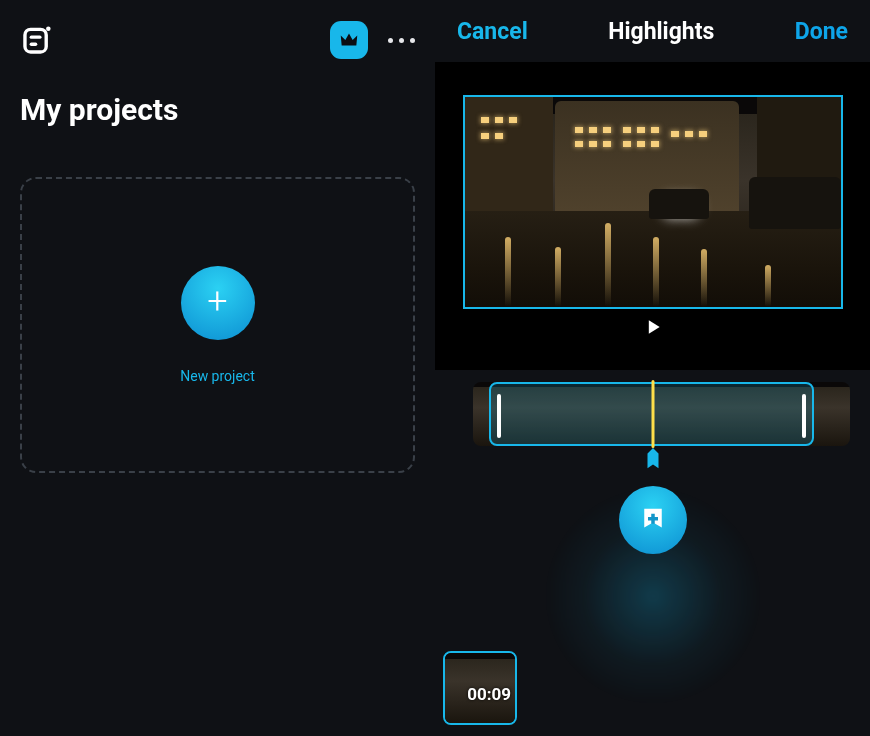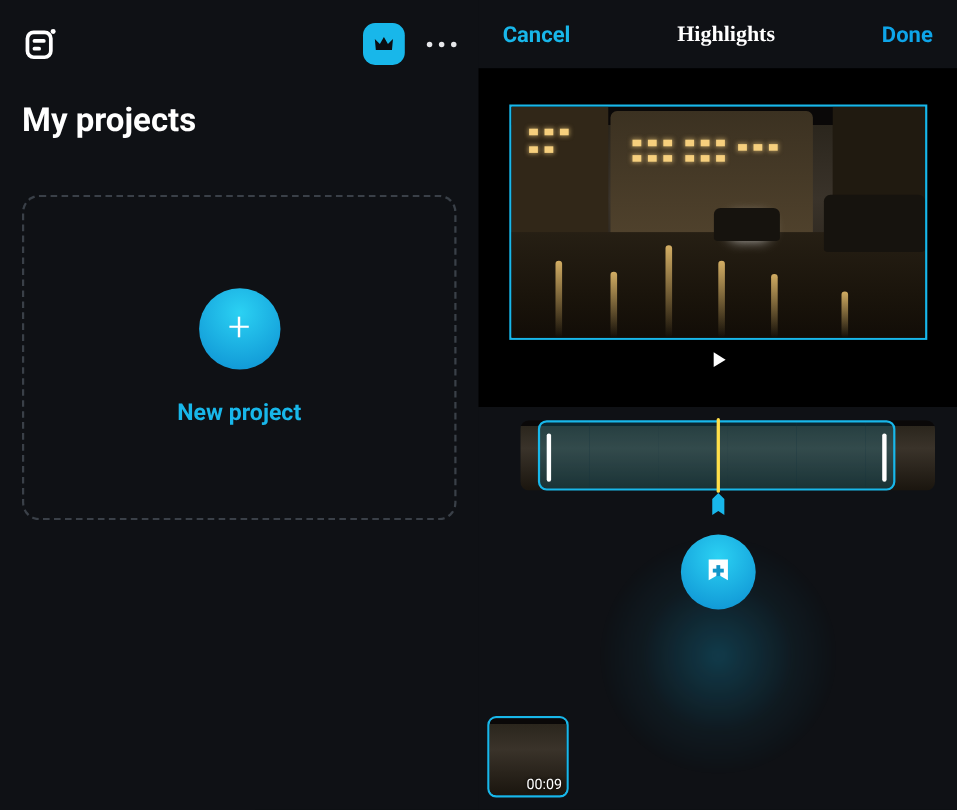--- a/index.html
+++ b/index.html
@@ -11,28 +11,28 @@
 .logo-icon { width: 34px; height: 34px; color: #fff; }
 .top-right-group { display: flex; align-items: center; gap: 20px; }
 .crown-btn { width: 38px; height: 38px; border-radius: 11px; background: #18b7ea; display: flex; align-items: center; justify-content: center; color: #0b0d12; }
 .kebab { display: flex; gap: 6px; }
 .kebab span { width: 5px; height: 5px; border-radius: 50%; background: #e6e7ea; }
 .page-title { margin-top: 30px; color: #fff; font-size: 30px; font-weight: 700; }
 
 .new-project-card { margin-top: 50px; height: 296px; border: 2px dashed #3a4048; border-radius: 16px; display: flex; flex-direction: column; align-items: center; justify-content: center; gap: 28px; }
 .circle-add { width: 74px; height: 74px; border-radius: 50%; background: radial-gradient(circle at 50% 30%, #2bd1f3, #0c8ed1); display: flex; align-items: center; justify-content: center; }
 .circle-add .plus { color: #fff; font-size: 36px; font-weight: 300; line-height: 1; transform: translateY(-2px); }
-.new-project-label { color: #18b7ea; font-size: 21px; font-weight: 700; }
+.new-project-label { color: #18b7ea; font-size: 14px; font-weight: 400; }
 
 
 .panel-right { width: 435px; height: 100%; background: #0f1115; display: flex; flex-direction: column; }
 .top-bar-right { height: 62px; display: flex; align-items: center; justify-content: space-between; padding: 0 22px; }
-.btn-text { font-size: 20px; font-weight: 700; cursor: pointer; }
+.btn-text { font-size: 23px; font-weight: 700; cursor: pointer; }
 .btn-cancel { color: #18b7ea; }
-.title-center { color: #fff; font-family: Liberation Serif, serif; }
+.title-center { color: #fff; }
 .btn-done { color: #0ea5e9; }
 
 .preview-wrap { height: 308px; background: #000; display: flex; flex-direction: column; align-items: center; justify-content: center; position: relative; }
 .video-frame { width: 380px; height: 214px; border: 2px solid #18b7ea; position: relative; overflow: hidden; }
 .scene { width: 100%; height: 100%; position: relative; }
 .play-icon { margin-top: 8px; width: 20px; height: 20px; color: #fff; }
 
 .timeline { padding: 8px 12px 0 12px; }
 .ruler { display: flex; align-items: center; justify-content: space-between; color: #787f88; font-size: 13px; padding: 0 8px; }
 .ruler .tick { width: 2px; height: 2px; background: #787f88; border-radius: 50%; }
@@ -44,21 +44,21 @@
 .track-sel .handle.right { right: 6px; }
 .playhead { position: absolute; left: 50%; top: -2px; width: 3px; height: 68px; background: #ffdf4a; border-radius: 2px; transform: translateX(-50%); }
 .marker-flag { position: absolute; left: 50%; top: 66px; transform: translateX(-50%); color: #18b7ea; }
 
 .add-marker-area { flex: 1; display: flex; align-items: flex-start; justify-content: center; padding-top: 40px; position: relative; }
 .glow { position: absolute; width: 220px; height: 220px; border-radius: 50%; background: radial-gradient(circle, rgba(24,183,234,0.25) 0%, rgba(24,183,234,0.05) 45%, transparent 70%); filter: blur(2px); }
 .add-marker-btn { position: relative; width: 68px; height: 68px; border-radius: 50%; background: radial-gradient(circle at 50% 30%, #2bd1f3, #0c8ed1); display: flex; align-items: center; justify-content: center; }
 
 .thumb-tray { height: 96px; display: flex; align-items: center; padding-left: 8px; }
 .clip-thumb-small { width: 74px; height: 74px; border-radius: 8px; border: 2px solid #18b7ea; position: relative; overflow: hidden; }
-.clip-thumb-small .duration { position: absolute; bottom: 2px; right: 4px; color: #fff; font-size: 13px; font-weight: 400; text-shadow: 0 0 3px #000; }
+.clip-thumb-small .duration { position: absolute; bottom: 19px; right: 4px; color: #fff; font-size: 17px; font-weight: 700; text-shadow: 0 0 3px #000; }
 
 
 .scene { background: linear-gradient(#0a0808 0%, #0a0808 8%, #2b261d 8%, #3a332a 40%, #1a150e 100%); }
 .building { position: absolute; background: #4b3d29; }
 .b1 { left: 0; top: 0; width: 88px; height: 130px; background: #312718; }
 .b2 { left: 90px; top: 4px; width: 184px; height: 170px; background: linear-gradient(#3b3121, #5a4a32); border-top-left-radius: 6px; border-top-right-radius: 6px; }
 .b3 { right: 0; top: 0; width: 84px; height: 150px; background: #201a10; }
 .road { position: absolute; left: 0; right: 0; bottom: 0; height: 96px; background: linear-gradient(180deg, #261f14 0%, #1a140b 60%, #120d07 100%); }
 .reflect { position: absolute; bottom: 0; width: 6px; border-radius: 3px; background: linear-gradient(rgba(255,210,120,0.8), rgba(255,210,120,0)); }
 .win { position: absolute; width: 8px; height: 6px; background: #f6cf7d; box-shadow: 0 0 4px 1px rgba(246,207,125,0.5); }

